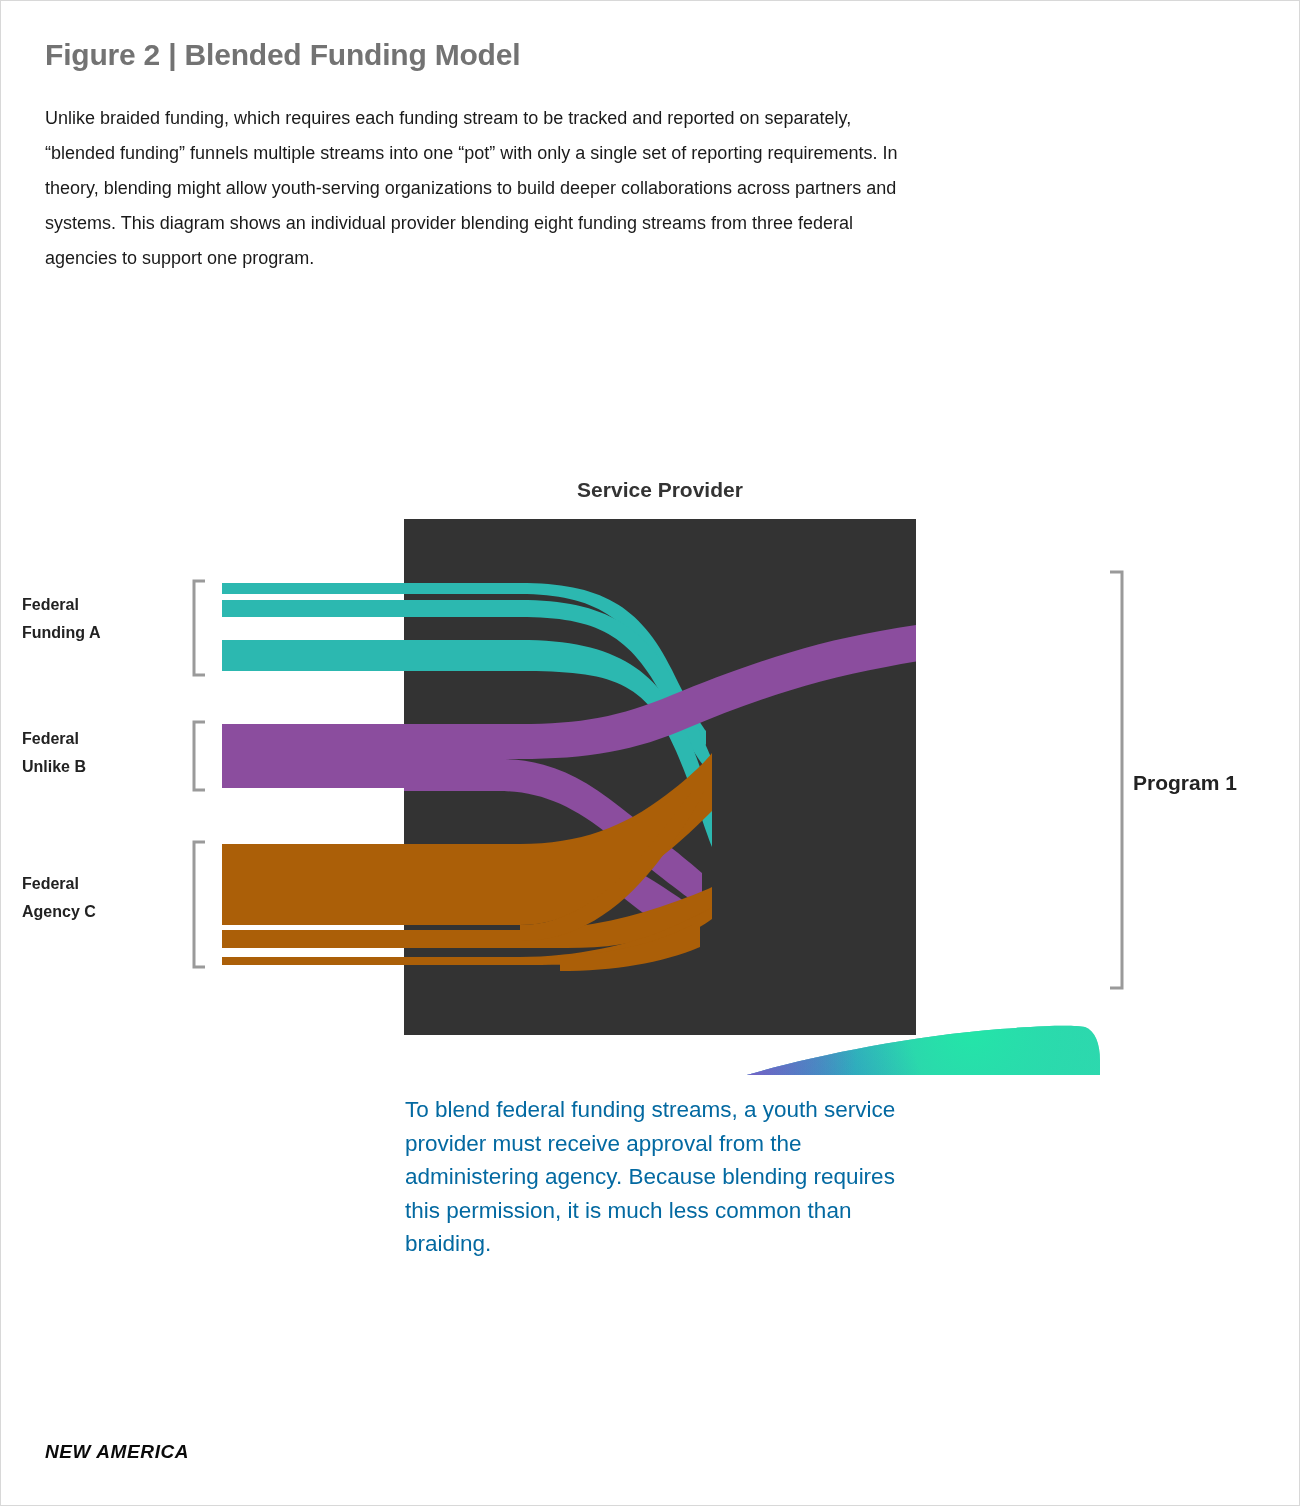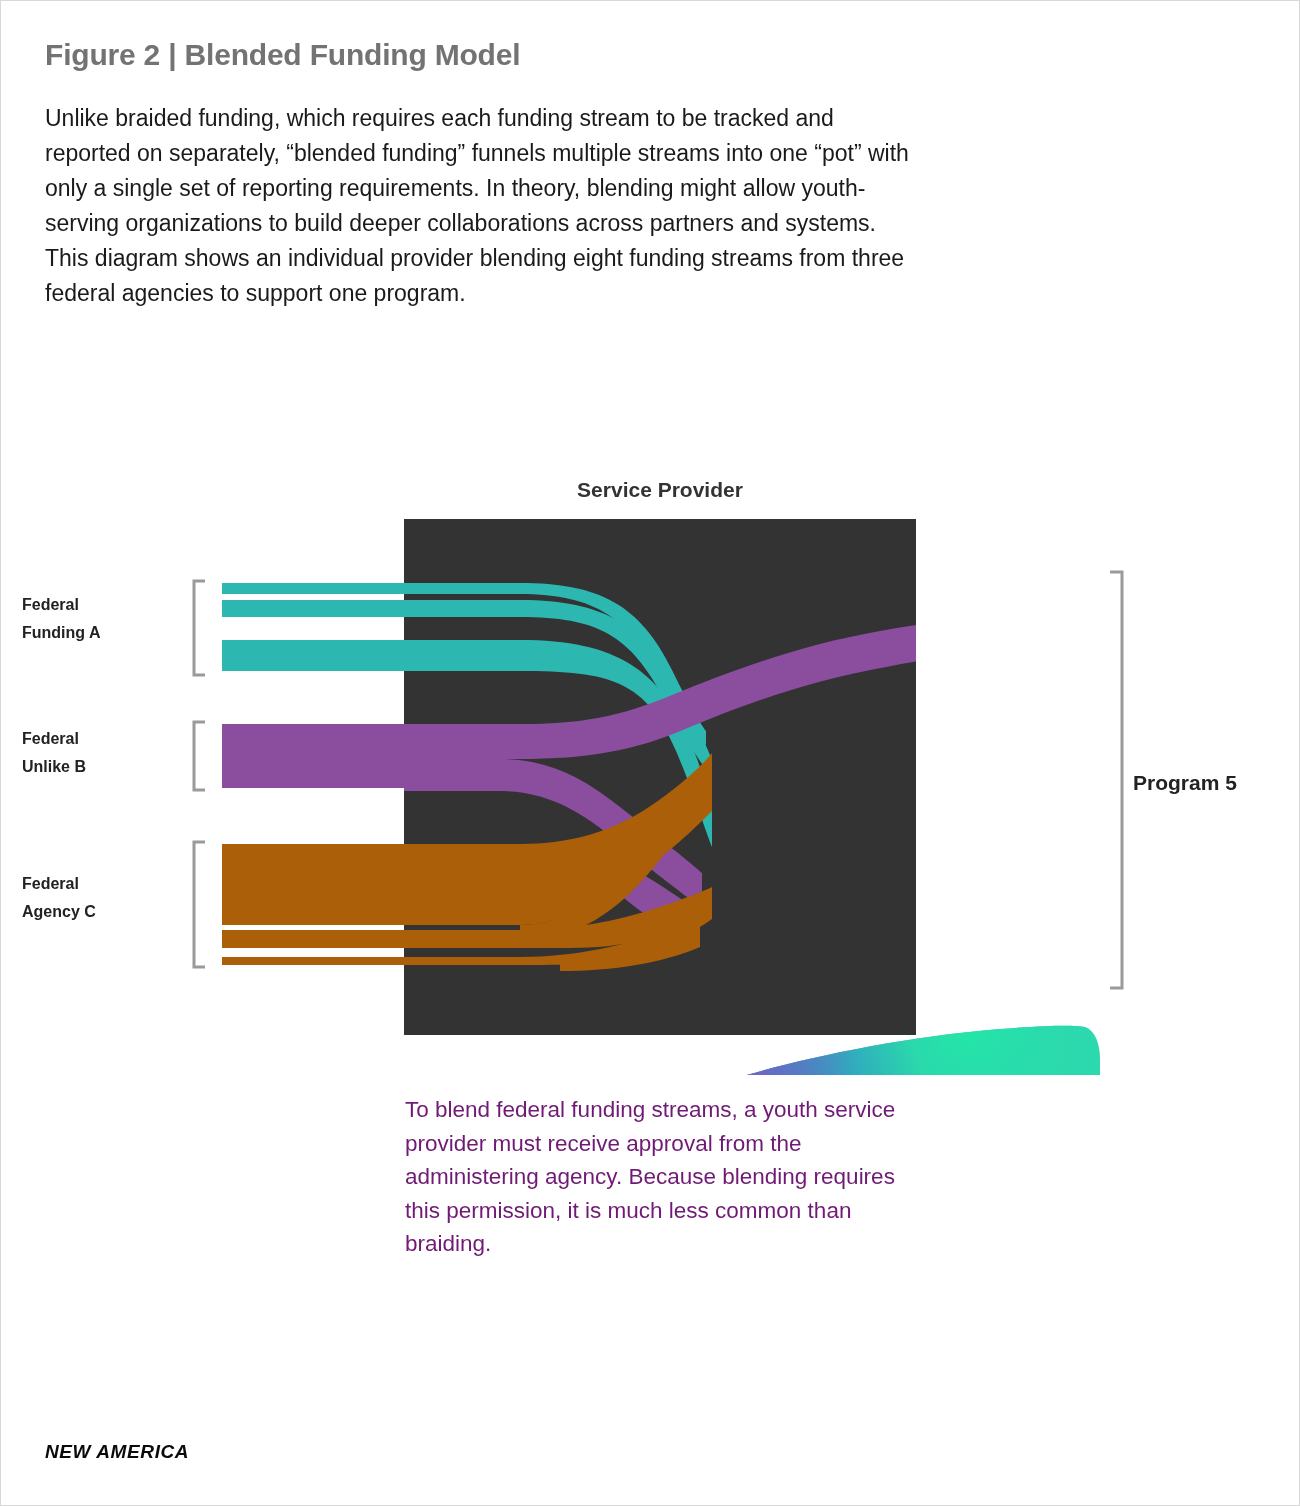--- a/index.html
+++ b/index.html
@@ -31,21 +31,21 @@
     letter-spacing: -0.2px;
     color: #737373;
     white-space: nowrap;
   }
 
   .intro {
     position: absolute;
     left: 45px;
     top: 101px;
     width: 880px;
-    font-size: 23px;
+    font-size: 18px;
     line-height: 35px;
     color: #1a1a1a;
   }
 
   .diagram {
     position: absolute;
     left: 0;
     top: 455px;
     width: 1300px;
     height: 620px;
@@ -85,21 +85,21 @@
   .agency-label.b { left: 22px; top: 270px; }
   .agency-label.c { left: 22px; top: 415px; }
 
   .caption {
     position: absolute;
     left: 405px;
     top: 1093px;
     width: 520px;
     font-size: 22.5px;
     line-height: 33.5px;
-    color: #701a75;
+    color: #0369a1;
   }
 
   .footer-logo {
     position: absolute;
     left: 45px;
     top: 1441px;
     font-size: 19px;
     font-weight: bold;
     letter-spacing: 0.6px;
     color: #0a0a0a;
@@ -125,21 +125,21 @@
   </div>
   <div class="agency-label b">
     <div>Federal</div>
     <div>Unlike B</div>
   </div>
   <div class="agency-label c">
     <div>Federal</div>
     <div>Agency C</div>
   </div>
 
-  <div class="program-label">Program 5</div>
+  <div class="program-label">Program 1</div>
 
   <svg width="1300" height="620" viewBox="0 0 1300 620" style="position:absolute; left:0; top:0;">
 
     <defs>
       <clipPath id="providerClip">
         <rect x="404" y="64" width="512" height="516"></rect>
       </clipPath>
 
       <linearGradient id="blobBase" x1="0" y1="0" x2="1" y2="0.35">
         <stop offset="0%" stop-color="#9b57b4"></stop>

